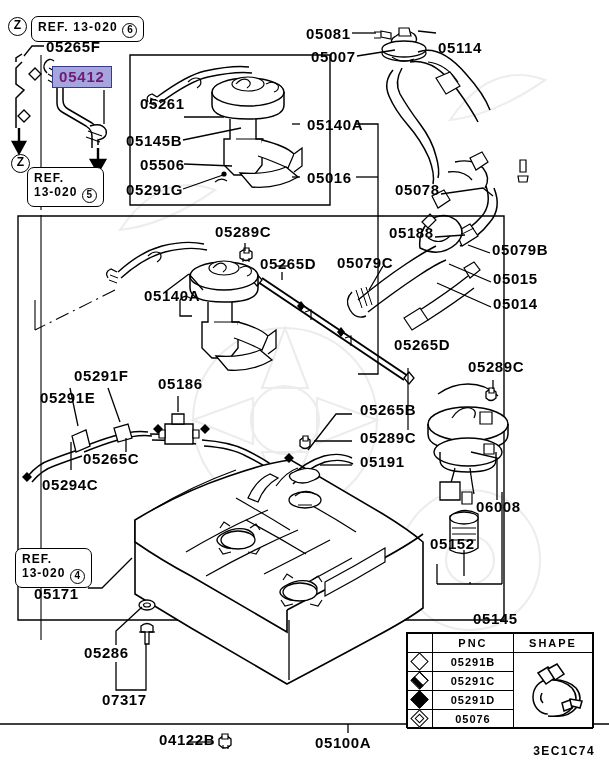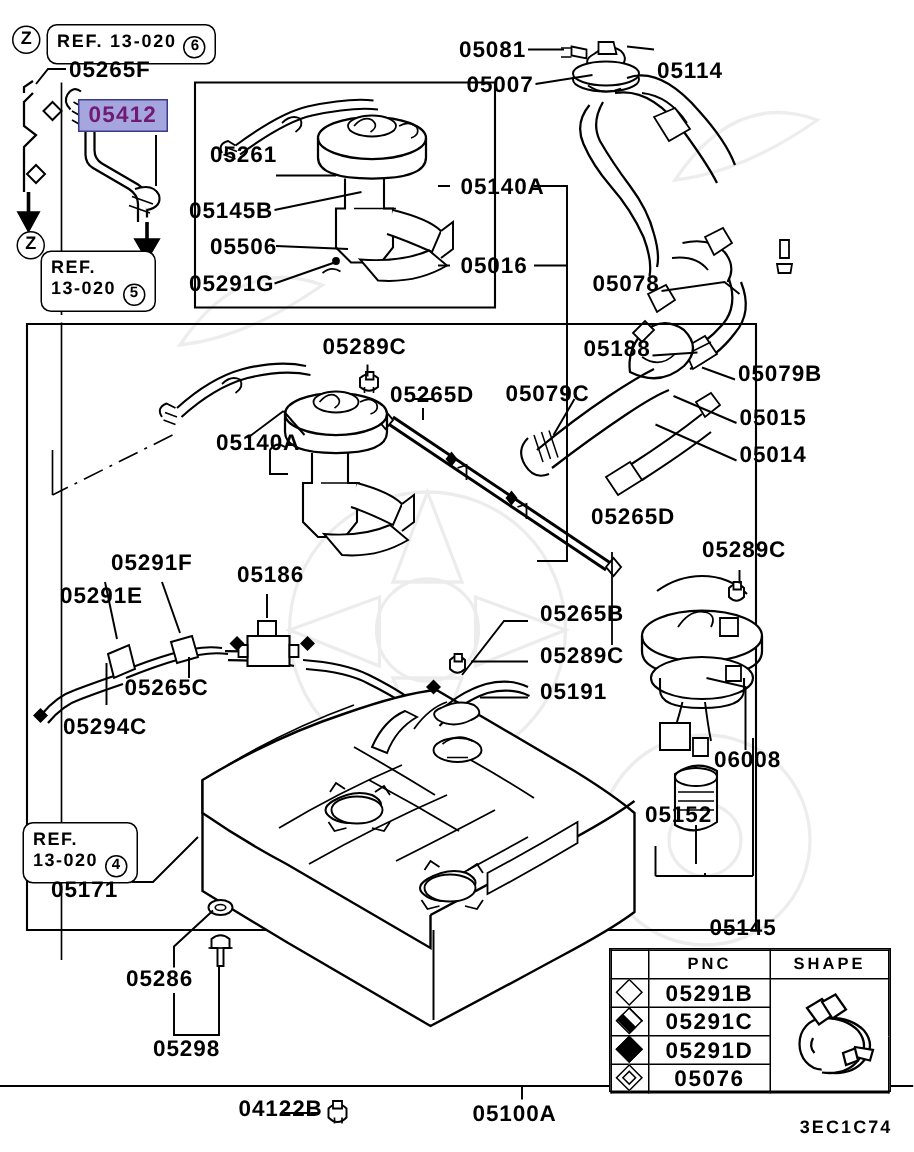--- a/index.html
+++ b/index.html
@@ -24,21 +24,21 @@
         font-size:10px;font-weight:700;vertical-align:-2px;letter-spacing:0;}
   .zmark{position:absolute;border:1.6px solid #000;border-radius:50%;
          width:17px;height:17px;line-height:15px;text-align:center;
          font-size:12px;font-weight:700;background:#fff;}
   svg.ov{position:absolute;left:0;top:0;width:609px;height:768px;
          pointer-events:none;}
   
   #legend{position:absolute;left:406px;top:632px;width:186px;height:94px;
           border:1.6px solid #000;background:#fff;}
   #legend table{border-collapse:collapse;width:100%;height:100%;}
-  #legend td,#legend th{border:1.2px solid #000;font-size:15px;
+  #legend td,#legend th{border:1.2px solid #000;font-size:11px;
           font-weight:700;letter-spacing:1px;text-align:center;padding:0;
           height:18px;font-family:"Liberation Sans",sans-serif;}
   #legend th{letter-spacing:2px;font-size:11px;}
   .symcell{width:22px;}
   .pnccell{width:74px;text-align:left;padding-left:4px;}
   .shapecell{width:72px;}
   .dia{display:inline-block;width:11px;height:11px;
        transform:rotate(45deg);vertical-align:-1px;}
   .dia.open{border:1.6px solid #000;background:#fff;}
   .dia.half{border:1.6px solid #000;
@@ -383,21 +383,21 @@
   <div class="lbl" style="left:83px;top:451px">05265C</div>
   <div class="lbl" style="left:360px;top:454px">05191</div>
   <div class="lbl" style="left:42px;top:477px">05294C</div>
 
   <div class="lbl" style="left:476px;top:499px">06008</div>
   <div class="lbl" style="left:430px;top:536px">05152</div>
   <div class="lbl" style="left:473px;top:611px">05145</div>
 
   <div class="lbl" style="left:34px;top:586px">05171</div>
   <div class="lbl" style="left:84px;top:645px">05286</div>
-  <div class="lbl" style="left:102px;top:692px">05298</div>
+  <div class="lbl" style="left:102px;top:692px">07317</div>
   <div class="lbl" style="left:159px;top:732px">04122B</div>
   <div class="lbl" style="left:315px;top:735px">05100A</div>
 
   <div id="legend">
     <table>
       <tbody>
           <tr>
         <th class="symcell"></th>
         <th class="pnccell" style="text-align:center;padding-left:0">PNC</th>
         <th class="shapecell" rowspan="1">SHAPE</th>

